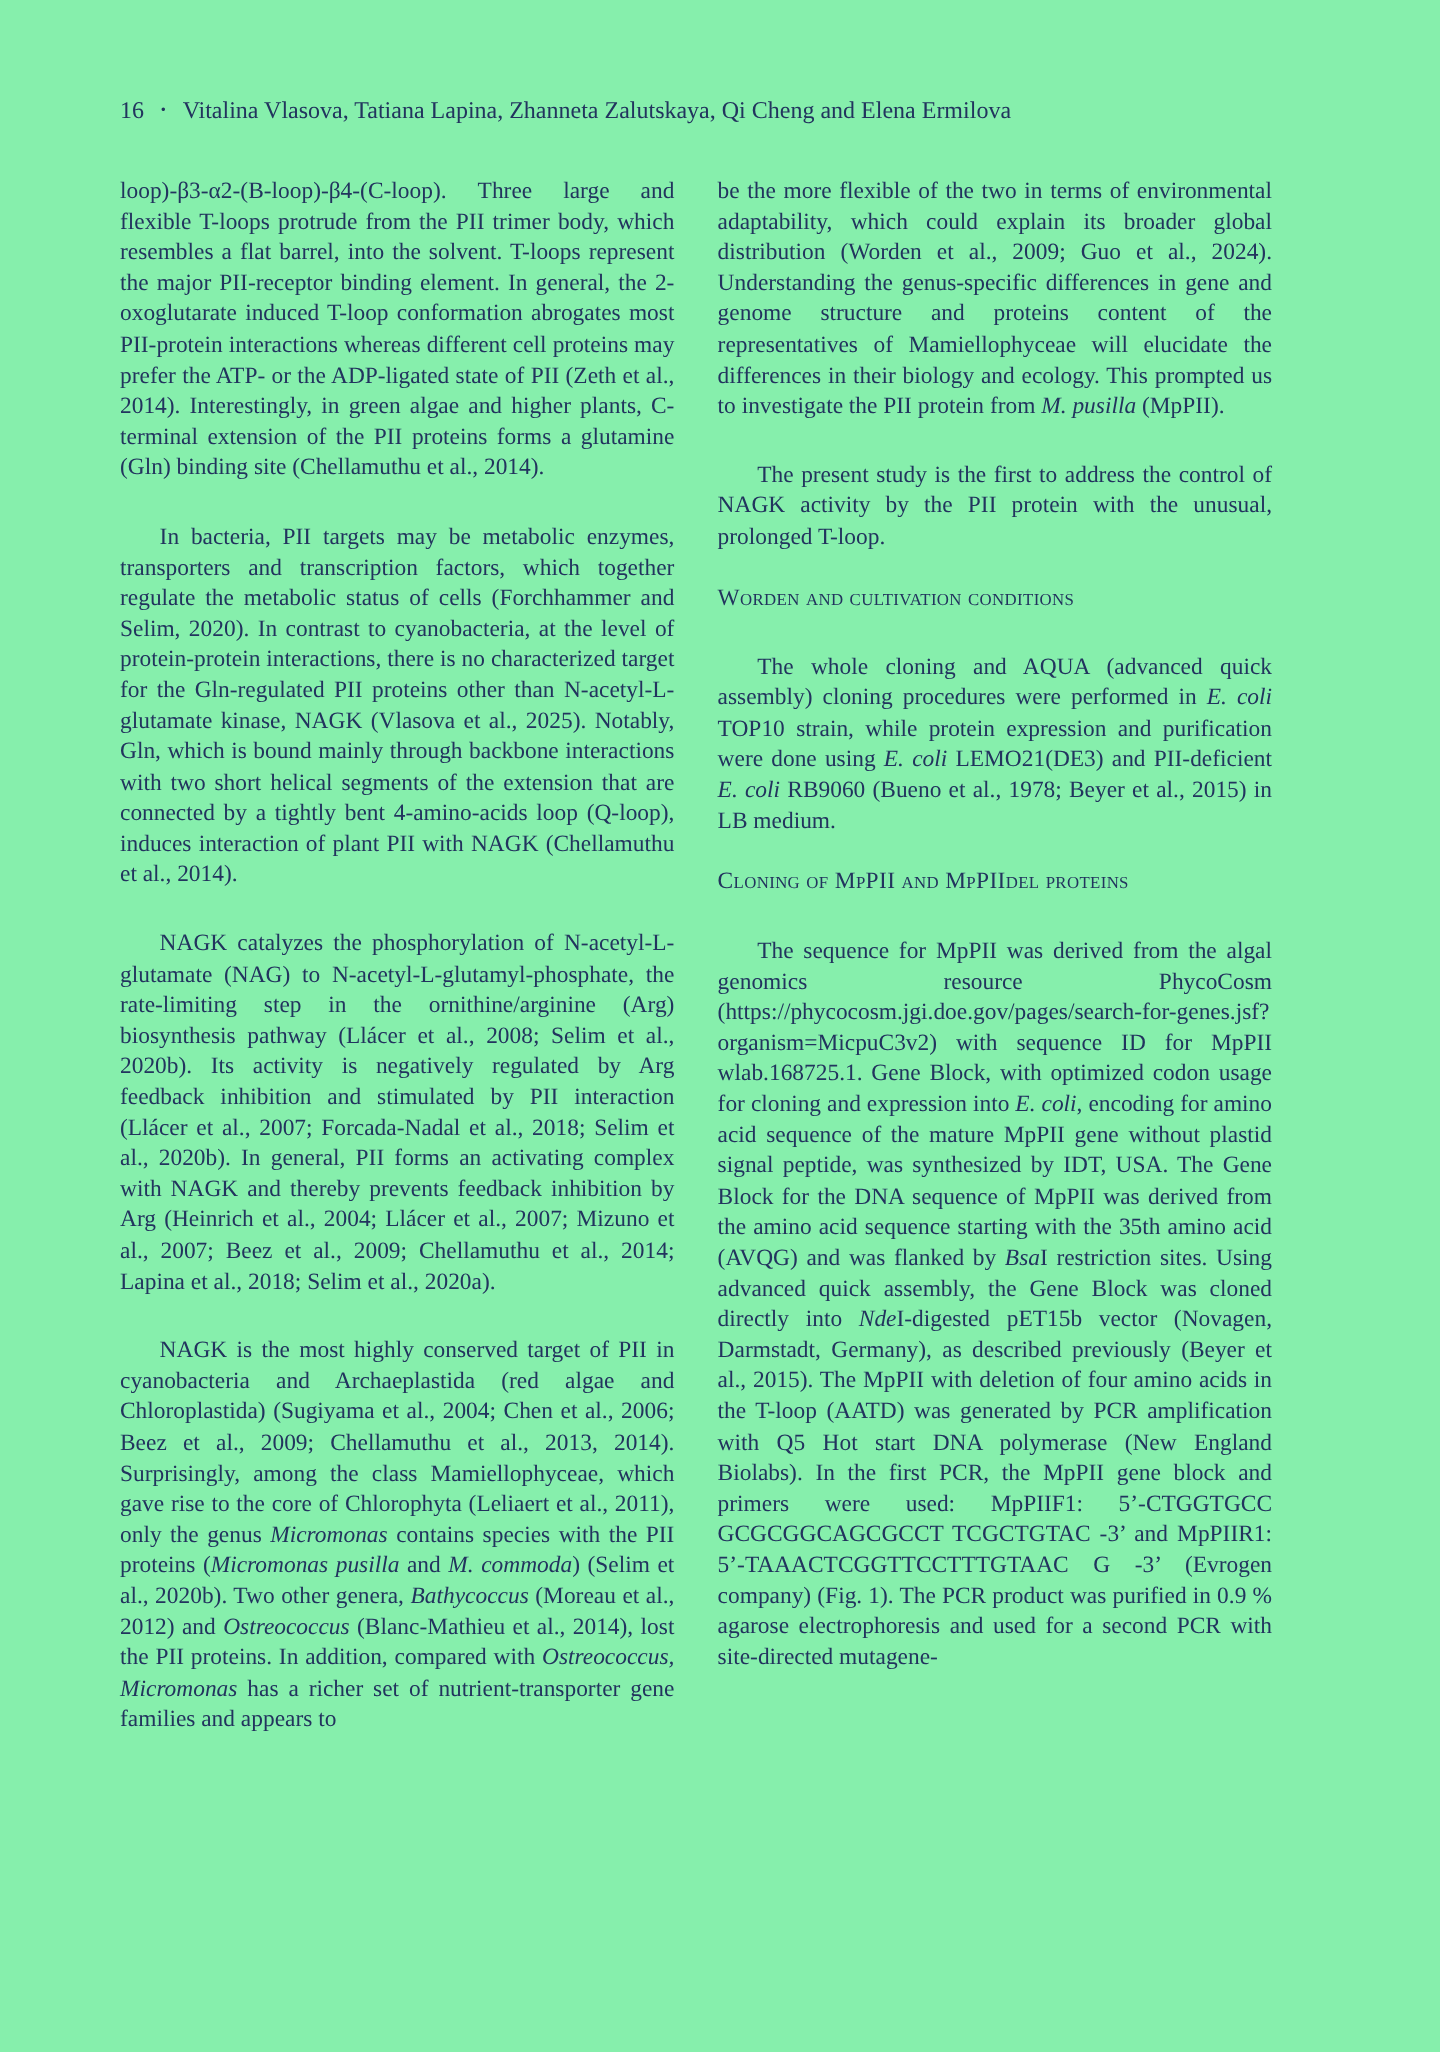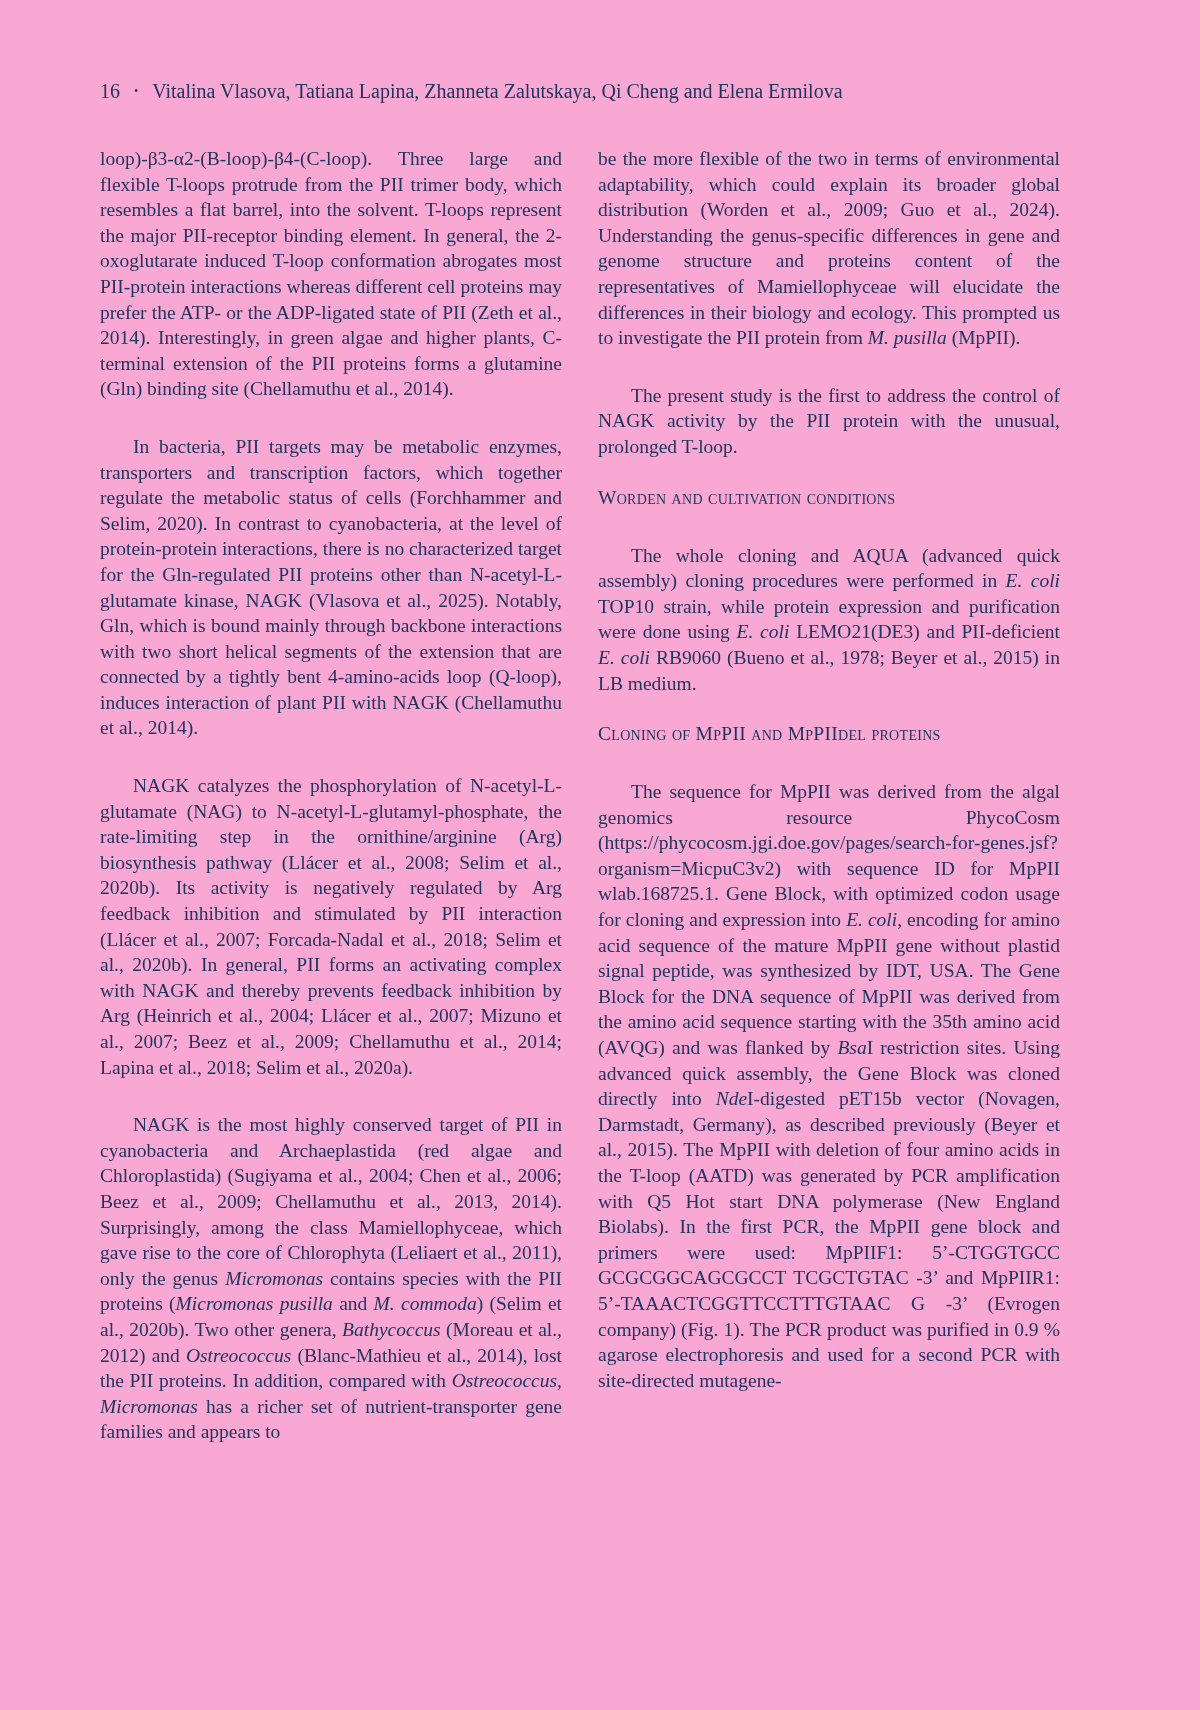--- a/index.html
+++ b/index.html
@@ -1,20 +1,20 @@
 <!DOCTYPE html>
 <html lang="en"><head>
 <meta charset="utf-8">
 <style>
   html, body { margin: 0; padding: 0; background: #ffffff; }
   .page {
     width: 1200px;
     height: 1710px;
     box-sizing: border-box;
-    background: #f9a8d4;
+    background: #86efac;
     padding: 78px 140px 0 100px;
     font-family: "Liberation Serif", "DejaVu Serif", serif;
     color: #22345e;
     overflow: hidden;
   }
   .running-head {
     font-size: 20px;
     line-height: 26px;
     margin-bottom: 42px;
     white-space: nowrap;

